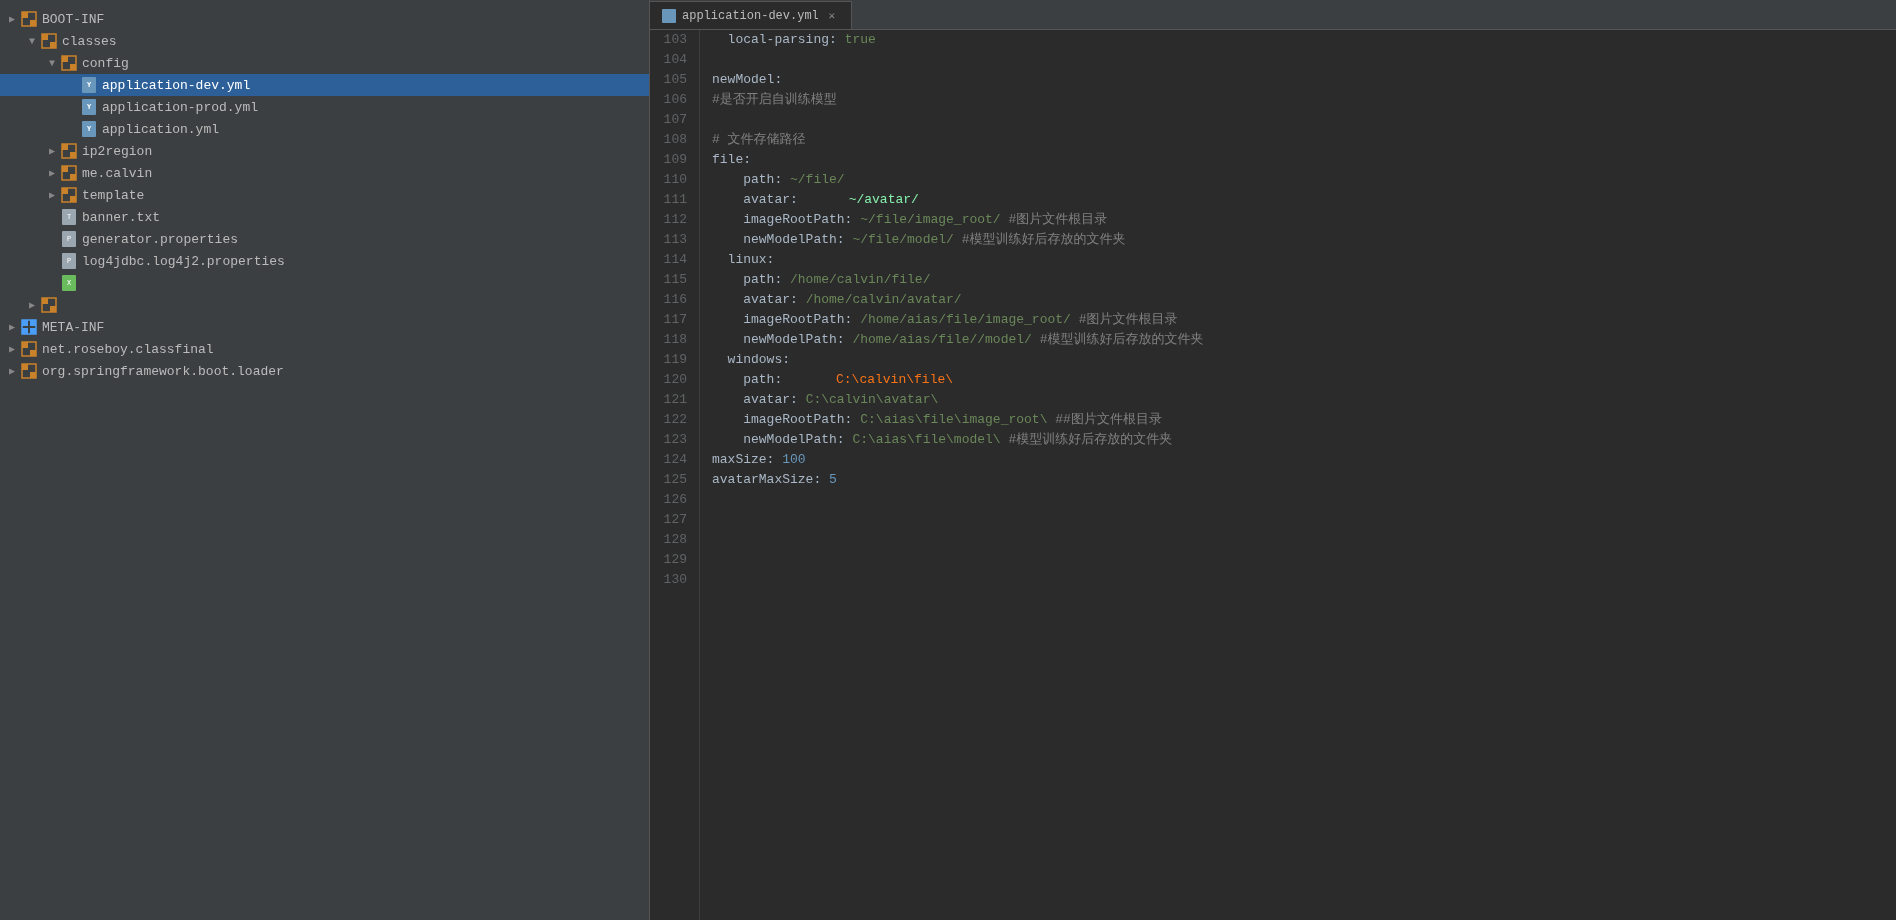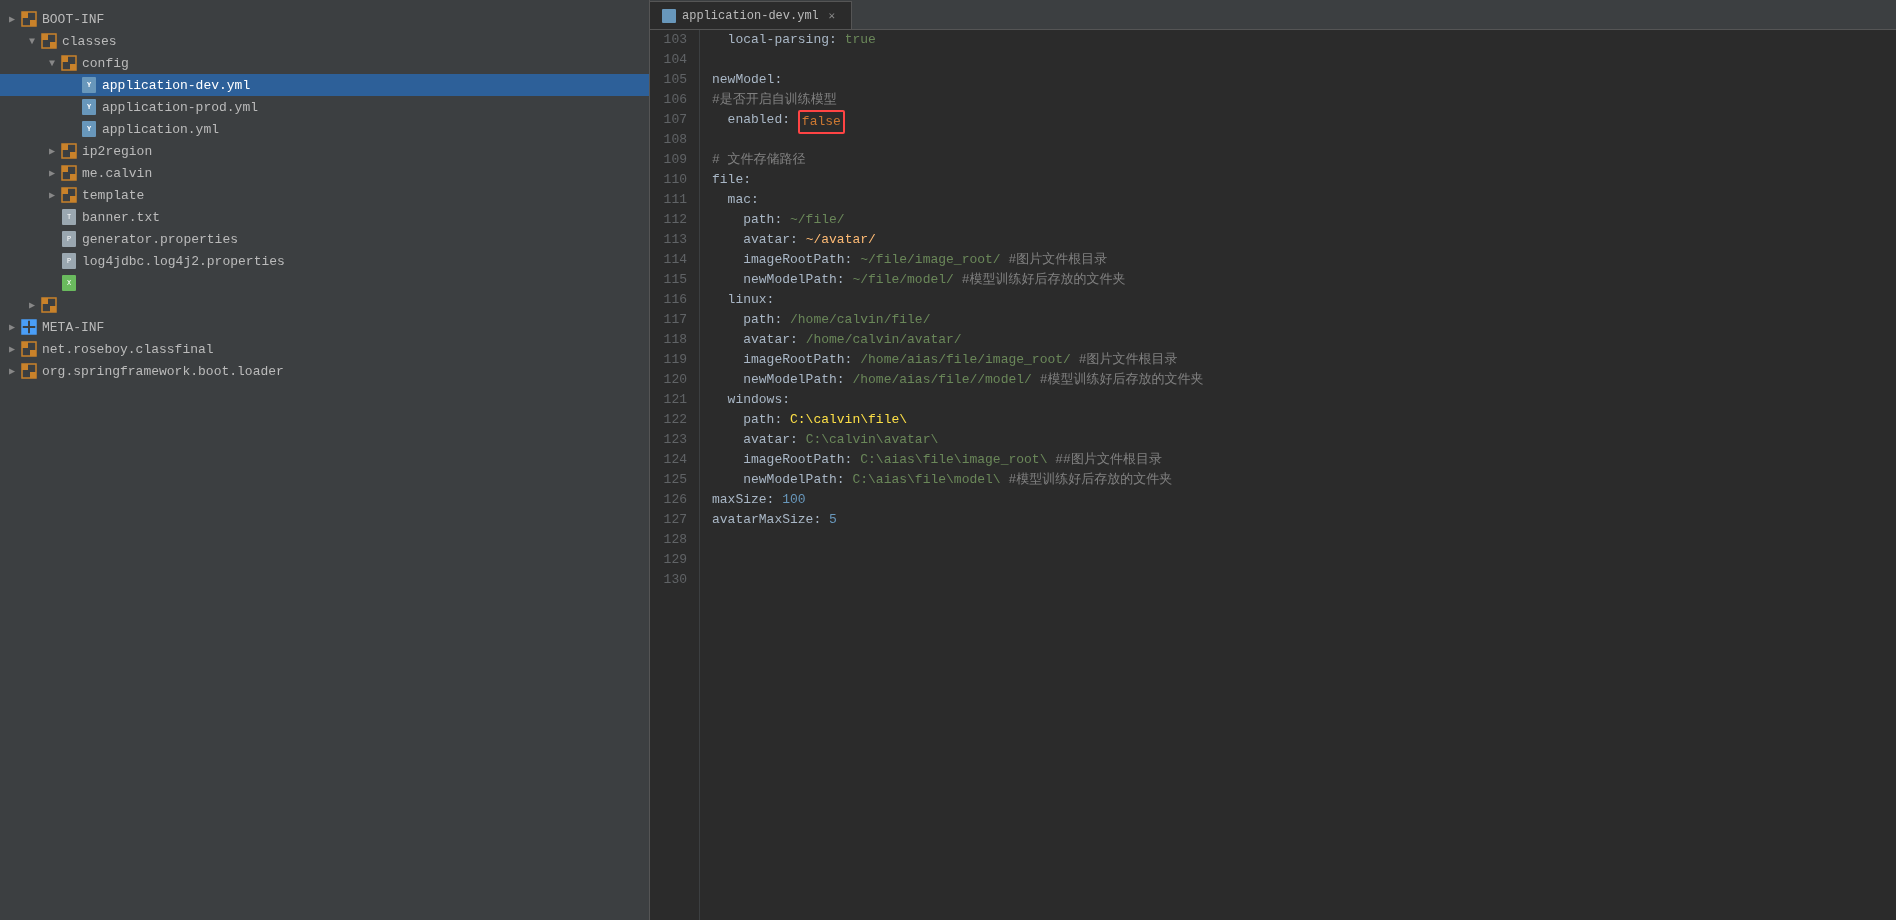--- a/index.html
+++ b/index.html
@@ -178,21 +178,21 @@
       overflow: visible;
     }
 
     .code-line {
       height: 20px;
       line-height: 20px;
       white-space: pre;
       color: #a9b7c6;
       font-size: 13px;
       display: flex;
-      align-items: flex-start;
+      align-items: flex-end;
     }
 
     .highlight-box {
       display: inline-block;
       border: 2px solid #ff4444;
       padding: 0 2px;
       border-radius: 2px;
     }
 
     .tab-file-icon {
@@ -455,44 +455,38 @@
       <div class="code-line">&nbsp;</div>
 
       <div class="code-line">
         <span style="color:#a9b7c6;">newModel:</span>
       </div>
 
       <div class="code-line">
         <span style="color:#808080;">#是否开启自训练模型</span>
       </div>
 
-      <div class="code-line">
-        <span style="color:#a9b7c6;">  enabled: </span><span class="highlight-box" style="color:#cc7832;">false</span>
-      </div>
 
       <div class="code-line">&nbsp;</div>
 
       <div class="code-line">
         <span style="color:#808080;"># 文件存储路径</span>
       </div>
 
       <div class="code-line">
         <span style="color:#a9b7c6;">file:</span>
       </div>
 
-      <div class="code-line">
-        <span style="color:#a9b7c6;">  mac:</span>
-      </div>
 
       <div class="code-line">
         <span style="color:#a9b7c6;">    path: </span><span style="color:#6a8759;">~/file/</span>
       </div>
 
       <div class="code-line">
-        <span style="color:#a9b7c6;">    avatar: </span><span style="color:#fdba74;">~/avatar/</span>
+        <span style="color:#a9b7c6;">    avatar: </span><span style="color:#86efac;margin-left:43px;">~/avatar/</span>
       </div>
 
       <div class="code-line">
         <span style="color:#a9b7c6;">    imageRootPath: </span><span style="color:#6a8759;">~/file/image_root/ </span><span style="color:#808080;">#图片文件根目录</span>
       </div>
 
       <div class="code-line">
         <span style="color:#a9b7c6;">    newModelPath: </span><span style="color:#6a8759;">~/file/model/ </span><span style="color:#808080;">#模型训练好后存放的文件夹</span>
       </div>
 
@@ -514,21 +508,21 @@
 
       <div class="code-line">
         <span style="color:#a9b7c6;">    newModelPath: </span><span style="color:#6a8759;">/home/aias/file//model/ </span><span style="color:#808080;">#模型训练好后存放的文件夹</span>
       </div>
 
       <div class="code-line">
         <span style="color:#a9b7c6;">  windows:</span>
       </div>
 
       <div class="code-line">
-        <span style="color:#a9b7c6;">    path: </span><span style="color:#fde047;">C:\calvin\file\</span>
+        <span style="color:#a9b7c6;">    path: </span><span style="color:#f97316;margin-left:46px;">C:\calvin\file\</span>
       </div>
 
       <div class="code-line">
         <span style="color:#a9b7c6;">    avatar: </span><span style="color:#6a8759;">C:\calvin\avatar\</span>
       </div>
 
       <div class="code-line">
         <span style="color:#a9b7c6;">    imageRootPath: </span><span style="color:#6a8759;">C:\aias\file\image_root\ </span><span style="color:#808080;">##图片文件根目录</span>
       </div>
 

